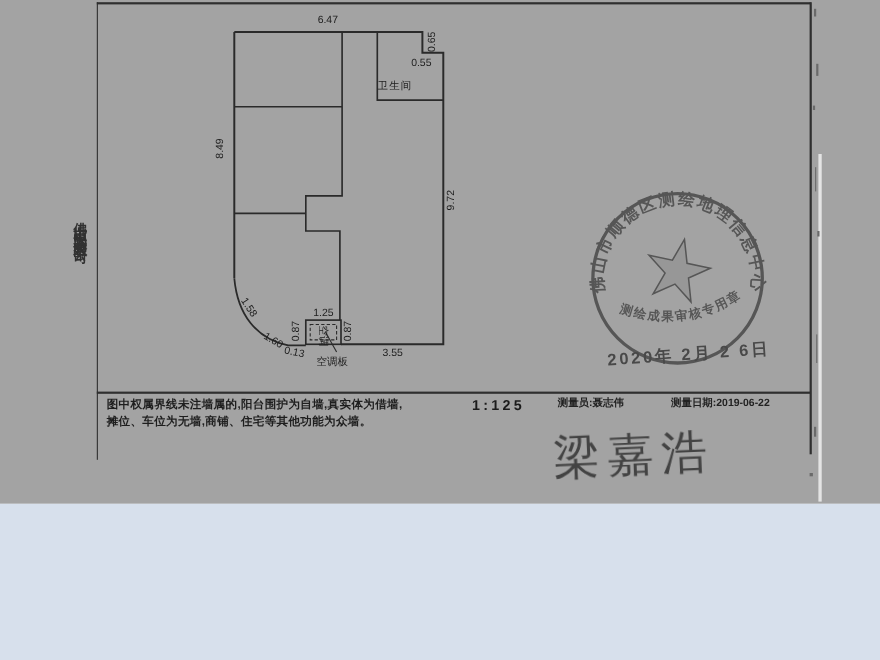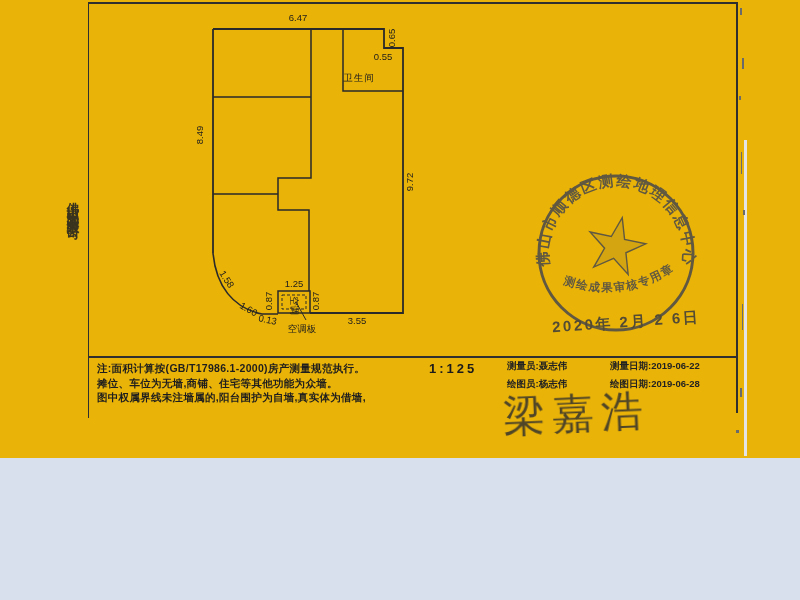--- a/index.html
+++ b/index.html
@@ -1,17 +1,17 @@
 <!DOCTYPE html>
 <html><head>
 <meta charset="utf-8">
 <style>
   html,body{margin:0;padding:0;width:800px;height:600px;background:#fff;
     font-family:"Liberation Sans",sans-serif;overflow:hidden;position:relative;}
-  .scan{position:absolute;left:0;top:0;width:800px;height:458px;background:#eab308;}
+  .scan{position:absolute;left:0;top:0;width:800px;height:458px;background:#a3a3a3;}
   .frame-line{position:absolute;background:#2f2f2f;}
   .fl-top{left:88px;top:2px;width:649px;height:2px;}
   .fl-left{left:88px;top:2px;width:1px;height:416px;}
   .fl-right{left:736px;top:2px;width:2px;height:411px;}
   .fl-sep{left:88px;top:356px;width:649px;height:2px;}
   .company{position:absolute;left:64px;top:192px;writing-mode:vertical-rl;
     font-size:12.5px;letter-spacing:2.5px;color:#222;opacity:.88;font-weight:600;}
   svg.plan{position:absolute;left:185px;top:5px;}
   svg.plan text{fill:#1d1d1d;font-family:"Liberation Sans",sans-serif;font-size:9.5px;}
   .note{position:absolute;left:97px;top:361px;width:290px;font-size:10.5px;
@@ -66,35 +66,30 @@
     <text transform="translate(267,323) rotate(12)" text-anchor="middle">0.13</text>
     <text transform="translate(272,301) rotate(-90)" text-anchor="middle">0.87</text>
     <text x="294" y="287" text-anchor="middle">1.25</text>
     <text transform="translate(319,301) rotate(-90)" text-anchor="middle">0.87</text>
     <text transform="translate(291,296) rotate(90)" font-size="6.5">空调</text>
     <text x="302" y="332" text-anchor="middle" font-size="9.5">空调板</text>
     <text x="357" y="324" text-anchor="middle">3.55</text>
   </svg>
 
   <div class="note">
-    <div>注:面积计算按(GB/T17986.1-2000)房产测量规范执行。</div>
+    <div>图中权属界线未注墙属的,阳台围护为自墙,真实体为借墙,</div>
     <div>摊位、车位为无墙,商铺、住宅等其他功能为众墙。</div>
-    <div>图中权属界线未注墙属的,阳台围护为自墙,真实体为借墙,</div>
   </div>
 
   <div class="scale">1:125</div>
 
   <div class="info-table">
     <div class="trow">
       <span class="tc1">测量员:聂志伟</span>
       <span class="tc2">测量日期:2019-06-22</span>
-    </div>
-    <div class="trow">
-      <span class="tc1">绘图员:杨志伟</span>
-      <span class="tc2">绘图日期:2019-06-28</span>
     </div>
   </div>
 
   <div class="signature">梁嘉浩</div>
 
   <div class="stamp">
     <svg width="176" height="176" viewBox="-88 -88 176 176">
       <defs>
         <path id="arcTop" d="M -57,38 A 68 68 0 1 1 57,38"></path>
         <path id="arcBottom" d="M -52,26 Q 0,50 52,26"></path>

